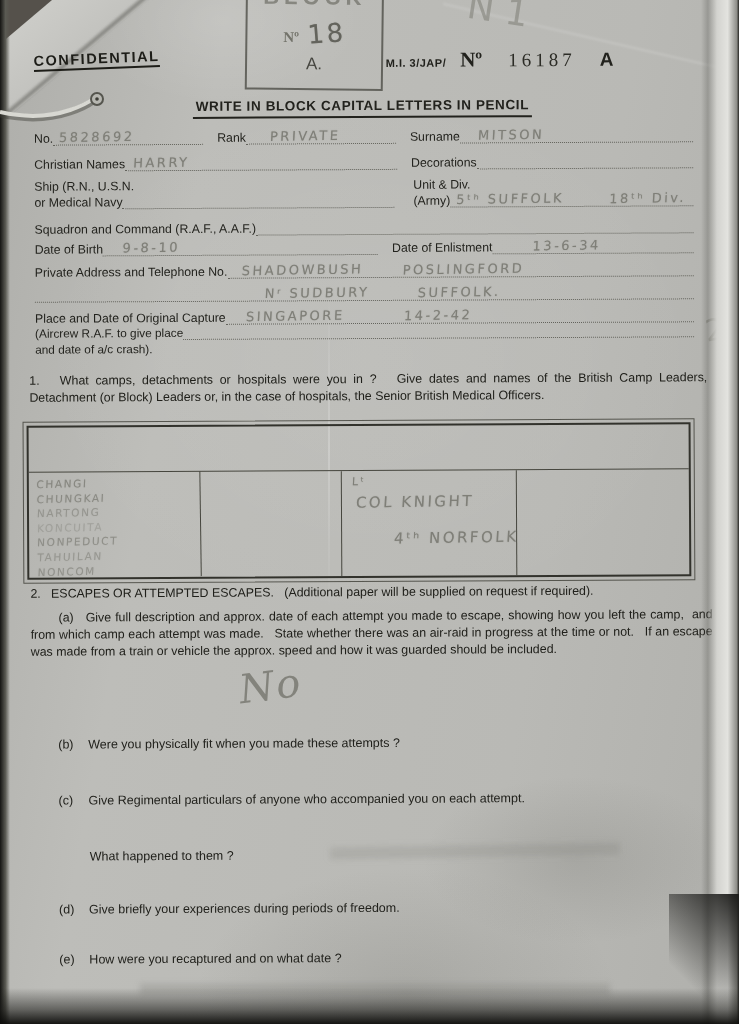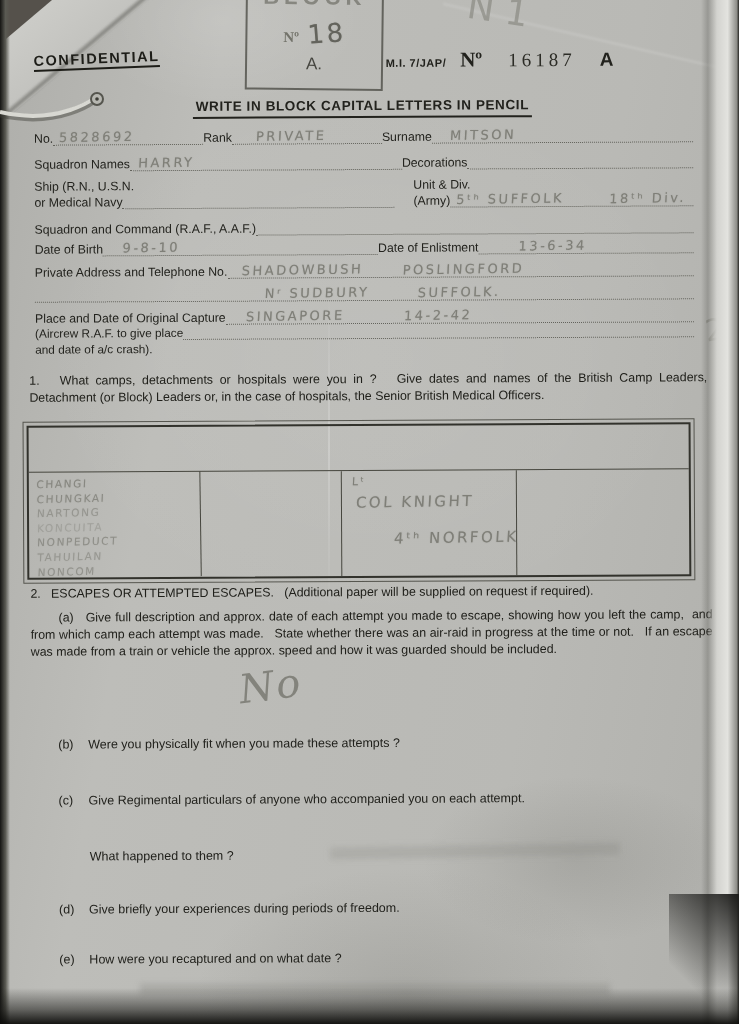--- a/index.html
+++ b/index.html
@@ -42,21 +42,21 @@
   .hw{font-family:"DejaVu Sans",sans-serif;display:inline-block;color:#7f7f78;letter-spacing:2.5px;
       font-size:13px;transform:skewX(-4deg) rotate(-0.6deg);text-shadow:0 0 1px rgba(130,130,122,.55);white-space:nowrap;}
 
   
   .frow{position:absolute;display:flex;align-items:flex-end;height:17px;}
   .fill{border-bottom:1.5px dotted rgba(78,78,70,.8);display:flex;align-items:flex-end;height:16px;}
   .grow{flex:1;}
   .m6{margin-left:6px;}.m8{margin-left:8px;}.m14{margin-left:14px;}.m18{margin-left:18px;}
   .m20{margin-left:20px;}.m24{margin-left:24px;}.m40{margin-left:40px;}.m45{margin-left:45px;}
   .m48{margin-left:48px;}.m60{margin-left:60px;}.m230{margin-left:230px;}
-  .gapL{margin-left:0;}
+  .gapL{margin-left:14px;}
 
   
   .confidential{left:36px;top:49px;font-weight:bold;font-size:14.5px;letter-spacing:1.5px;color:#1d1d18;
     border-bottom:2.5px solid #1d1d18;padding-bottom:1px;transform:rotate(-2deg);}
   .stamp{left:248px;top:-30px;width:138px;height:120px;border:2px solid rgba(70,70,63,.75);
     transform:rotate(1deg);text-align:center;padding-top:12px;box-sizing:border-box;}
   .stamp-block{font-size:22px;font-weight:bold;letter-spacing:5px;color:rgba(120,120,112,.8);}
   .stamp-no-row{margin-top:8px;color:rgba(105,105,97,.9);}
   .stamp-no{font-size:15px;font-family:"Liberation Serif",serif;font-weight:bold;}
   .stamp-num{font-size:26px;font-family:"DejaVu Sans",sans-serif;color:rgba(96,96,88,.95);display:inline-block;transform:rotate(-5deg);margin-left:4px;}
@@ -125,21 +125,21 @@
     <div class="abs stamp">
       <div class="stamp-block">BLOCK</div>
       <div class="stamp-no-row">
         <span class="stamp-no">Nº</span>
         <span class="stamp-num hw">18</span>
       </div>
       <div class="stamp-a">A.</div>
     </div>
 
     <div class="abs refline">
-      <span class="ref-prefix">M.I. 7/JAP/</span>
+      <span class="ref-prefix">M.I. 3/JAP/</span>
       <span class="ref-no">Nº</span>
       <span class="ref-num">16187</span>
       <span class="ref-suffix">A</span>
     </div>
 
     <div class="abs pencil-n">N 1</div>
 
     <div class="abs heading">
       <span>WRITE IN BLOCK CAPITAL LETTERS IN PENCIL</span>
     </div>
@@ -153,21 +153,21 @@
       <span class="fill" style="width:150px;">
           <span class="hw m24">PRIVATE</span>
         </span>
       <span class="lbl gapL">Surname</span>
       <span class="fill grow">
           <span class="hw m18">MITSON</span>
         </span>
     </div>
 
     <div class="frow" style="left:36px;right:44px;top:153px;">
-      <span class="lbl">Squadron Names</span>
+      <span class="lbl">Christian Names</span>
       <span class="fill" style="width:272px;">
           <span class="hw m8">HARRY</span>
         </span>
       <span class="lbl gapL">Decorations</span>
       <span class="fill grow">
           <span class="hw m8"></span>
         </span>
     </div>
 
     <div class="abs" style="left:36px;top:178px;width:360px;">

